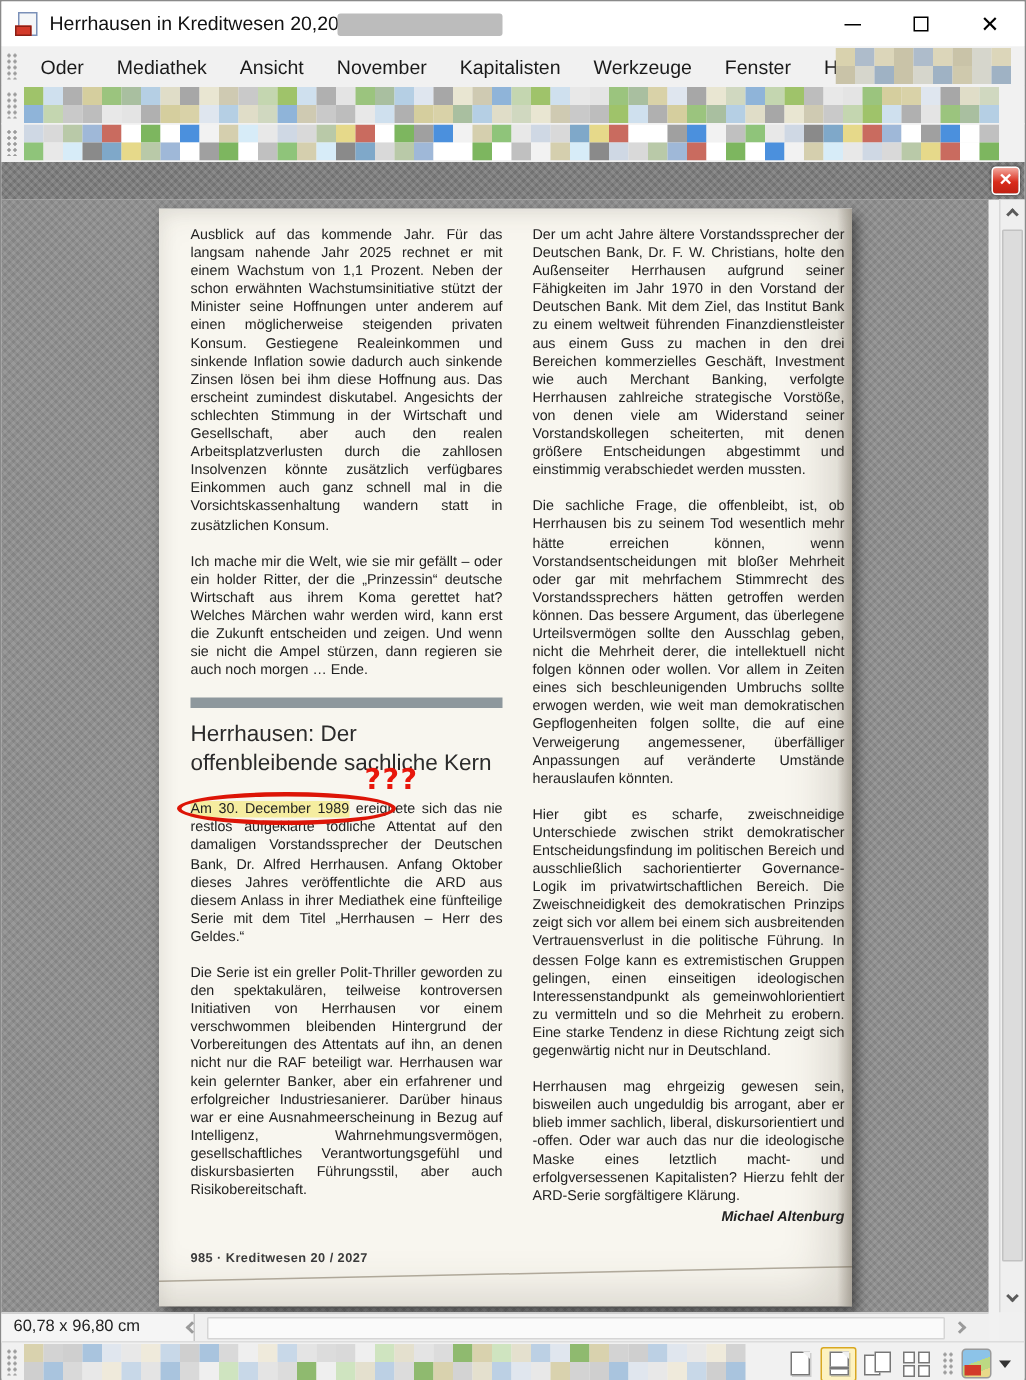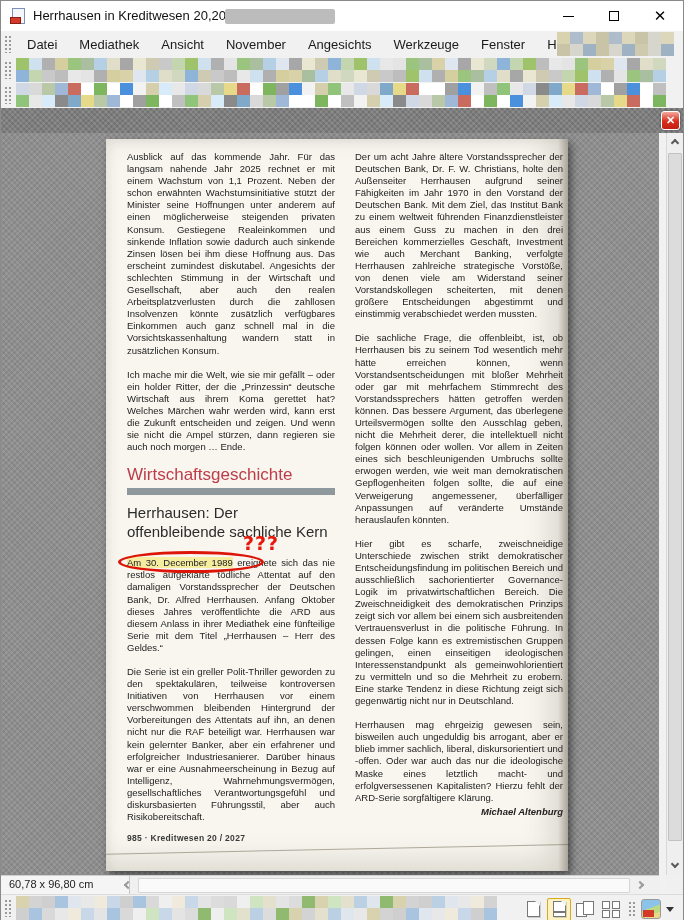--- a/index.html
+++ b/index.html
@@ -136,25 +136,25 @@
           <span class="glyph-max"></span>
         </div>
       <div class="win-btn">
           <span class="glyph-close">✕</span>
         </div>
     </div>
   </div>
 
   <div class="menubar">
     <span class="grip"></span>
-    <span class="menu-item">Datei</span>
+    <span class="menu-item">Oder</span>
     <span class="menu-item">Mediathek</span>
     <span class="menu-item">Ansicht</span>
     <span class="menu-item">November</span>
-    <span class="menu-item">Angesichts</span>
+    <span class="menu-item">Kapitalisten</span>
     <span class="menu-item">Werkzeuge</span>
     <span class="menu-item">Fenster</span>
     <span class="menu-item">Hilfe</span>
     <span class="menubar-redact mosaic">
         <i style="background: rgb(217, 210, 174);"></i>
         <i style="background: rgb(174, 188, 203);"></i>
         <i style="background: rgb(220, 214, 186);"></i>
         <i style="background: rgb(201, 195, 168);"></i>
         <i style="background: rgb(174, 188, 203);"></i>
         <i style="background: rgb(220, 214, 186);"></i>
@@ -388,21 +388,20 @@
   <div class="tabbar">
     <div class="doc-close-btn">✕</div>
   </div>
 
   <div class="docarea">
     <div class="page">
 
       <div class="col colL">
         <p>Ausblick auf das kommende Jahr. Für das langsam nahende Jahr 2025 rechnet er mit einem Wachstum von 1,1 Prozent. Neben der schon erwähnten Wachstumsinitiative stützt der Minister seine Hoffnungen unter anderem auf einen möglicherweise steigenden privaten Konsum. Gestiegene Realeinkommen und sinkende Inflation sowie dadurch auch sinkende Zinsen lösen bei ihm diese Hoffnung aus. Das erscheint zumindest diskutabel. Angesichts der schlechten Stimmung in der Wirtschaft und Gesellschaft, aber auch den realen Arbeitsplatzverlusten durch die zahllosen Insolvenzen könnte zusätzlich verfügbares Einkommen auch ganz schnell mal in die Vorsichtskassenhaltung wandern statt in zusätzlichen Konsum.</p>
         <p>Ich mache mir die Welt, wie sie mir gefällt – oder ein holder Ritter, der die „Prinzessin“ deutsche Wirtschaft aus ihrem Koma gerettet hat? Welches Märchen wahr werden wird, kann erst die Zukunft entscheiden und zeigen. Und wenn sie nicht die Ampel stürzen, dann regieren sie auch noch morgen … Ende.</p>
-        <div class="section-heading">Wirtschaftsgeschichte</div>
         <div class="heading-bar"></div>
         <div class="article-title">Herrhausen: Der offenbleibende sachliche Kern</div>
         <div class="para3-wrap">
           <span class="annotation-q">???</span>
           <span class="annotation-ellipse"></span>
           <span class="hl">Am 30. December 1989</span><span> ereignete sich das nie restlos aufgeklärte tödliche Attentat auf den damaligen Vorstandssprecher der Deutschen Bank, Dr. Alfred Herrhausen. Anfang Oktober dieses Jahres veröffentlichte die ARD aus diesem Anlass in ihrer Mediathek eine fünfteilige Serie mit dem Titel „Herrhausen – Herr des Geldes.“</span>
         </div>
         <p>Die Serie ist ein greller Polit-Thriller geworden zu den spektakulären, teilweise kontroversen Initiativen von Herrhausen vor einem verschwommen bleibenden Hintergrund der Vorbereitungen des Attentats auf ihn, an denen nicht nur die RAF beteiligt war. Herrhausen war kein gelernter Banker, aber ein erfahrener und erfolgreicher Industriesanierer. Darüber hinaus war er eine Ausnahmeerscheinung in Bezug auf Intelligenz, Wahrnehmungsvermögen, gesellschaftliches Verantwortungsgefühl und diskursbasierten Führungsstil, aber auch Risikobereitschaft.</p>
       </div>
 

